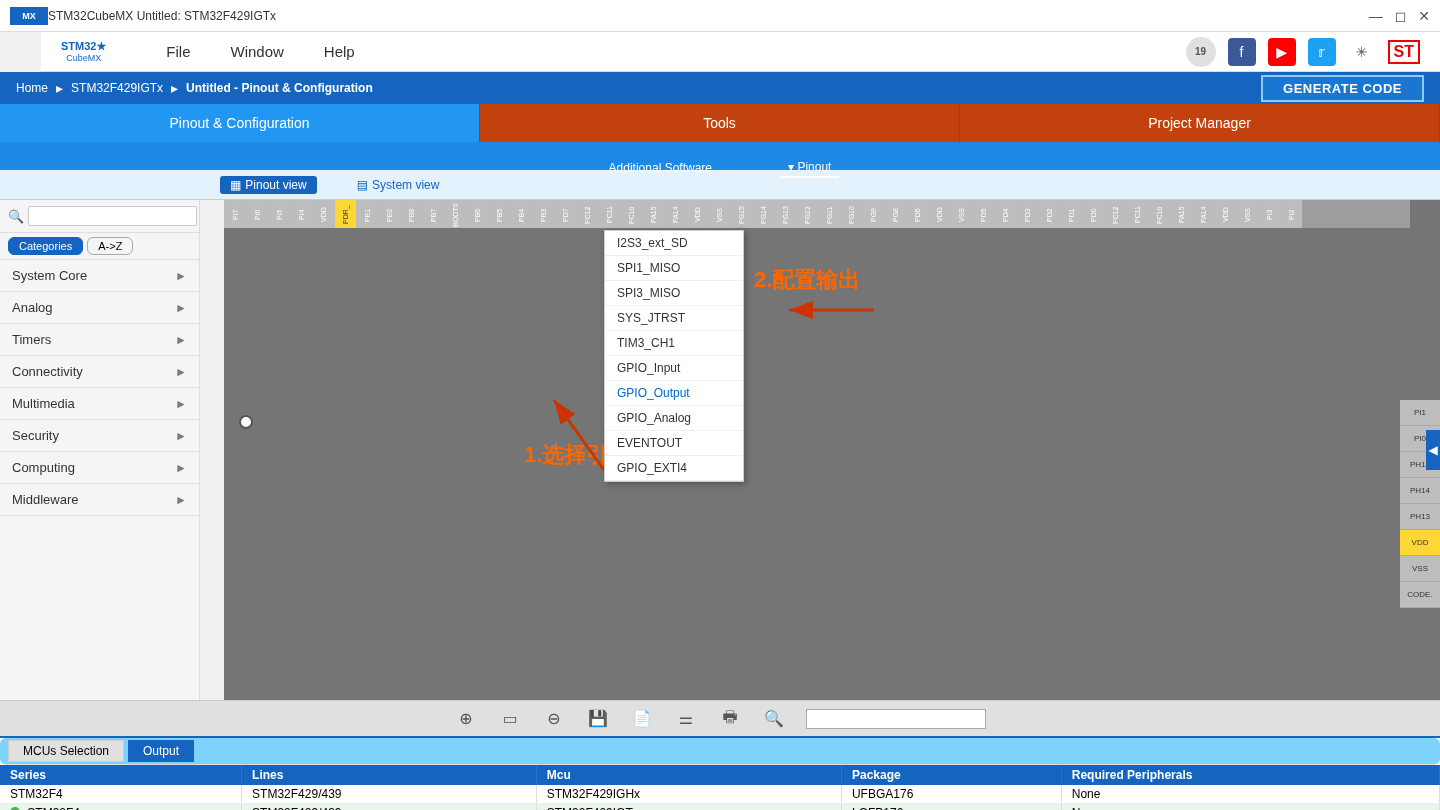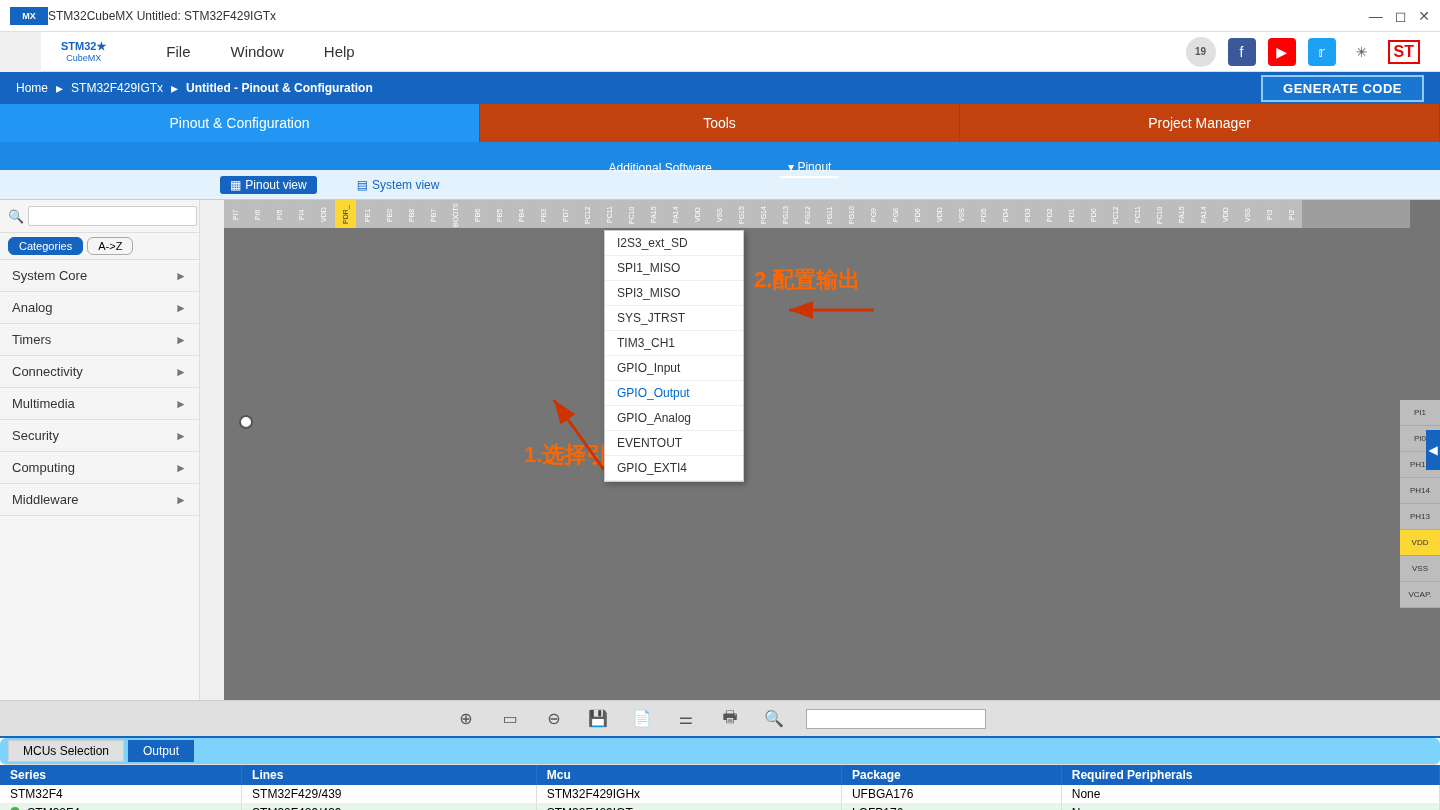--- a/index.html
+++ b/index.html
@@ -526,21 +526,21 @@
     <div class="radio-dot"></div>
 
     <div class="pin-strip-right">
       <div class="pin-cell-right">PI1</div>
       <div class="pin-cell-right">PI0</div>
       <div class="pin-cell-right">PH15</div>
       <div class="pin-cell-right">PH14</div>
       <div class="pin-cell-right">PH13</div>
       <div class="pin-cell-right yellow">VDD</div>
       <div class="pin-cell-right">VSS</div>
-      <div class="pin-cell-right">VCAP.</div>
+      <div class="pin-cell-right">CODE.</div>
     </div>
 
     <div class="collapse-arrow">◀</div>
   </div>
 </div>
 
 <div class="toolbar-bottom">
   <div class="toolbar-icon" title="Zoom In">⊕</div>
   <div class="toolbar-icon" title="Fit">▭</div>
   <div class="toolbar-icon" title="Zoom Out">⊖</div>

